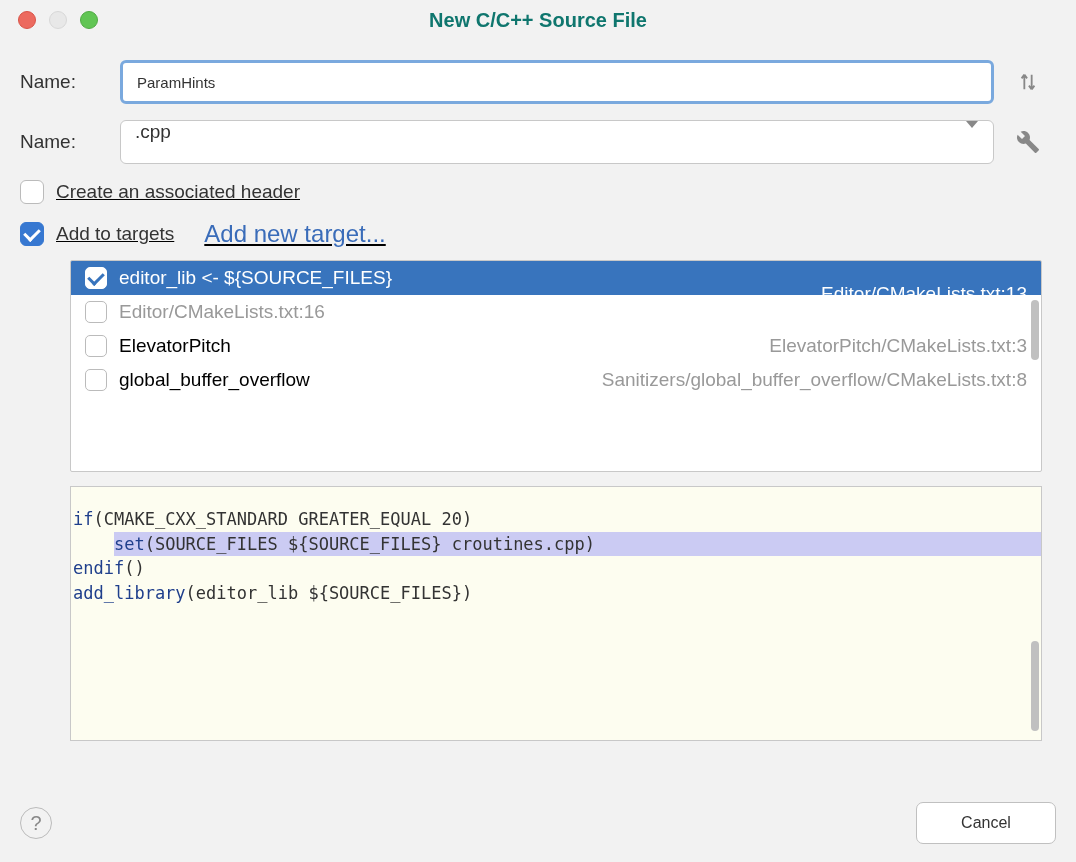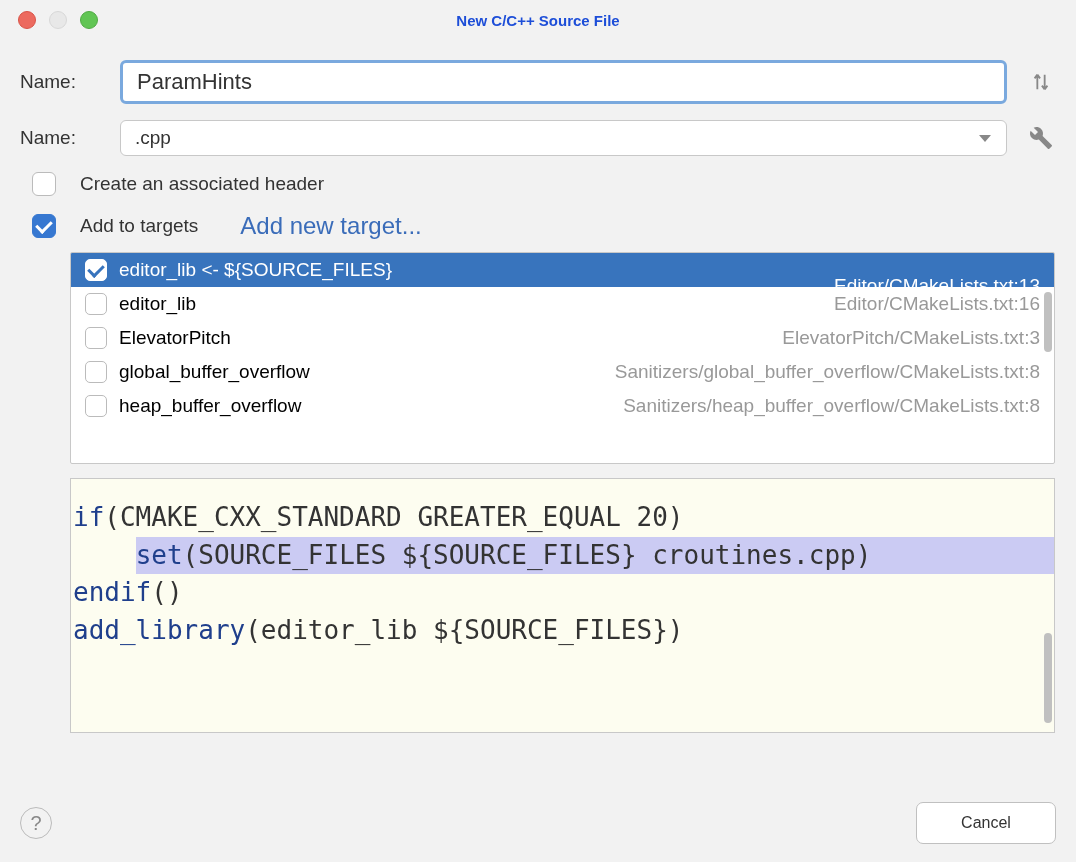--- a/index.html
+++ b/index.html
@@ -37,63 +37,63 @@
       width: 18px;
       height: 18px;
       border-radius: 50%;
     }
     .tl-red { background: #ec6a5f; border: 1px solid #d95448; }
     .tl-yellow { background: #e8e8e8; border: 1px solid #d8d8d8; }
     .tl-green { background: #61c554; border: 1px solid #51ab45; }
     .title {
       flex: 1;
       text-align: center;
-      font-size: 15px;
+      font-size: 20px;
       font-weight: 600;
-      color: #1d4ed8;
+      color: #0f766e;
     }
     .content {
       flex: 1;
-      padding: 20px 21px 10px 20px;
+      padding: 20px 34px 10px 20px;
       display: flex;
       flex-direction: column;
       gap: 16px;
     }
     .form-row {
       display: flex;
       align-items: center;
       gap: 20px;
     }
     .form-label {
       width: 80px;
       font-size: 19px;
       color: #333;
     }
     .text-input {
       flex: 1;
       height: 44px;
       border: 1px solid #b0b0b0;
       border-radius: 6px;
       padding: 0 14px;
-      font-size: 22px;
+      font-size: 15px;
       color: #333;
       background: #fff;
     }
     .text-input.focused {
       border: 3px solid #7aa9de;
       outline: none;
     }
     .select-box {
       flex: 1;
-      height: 36px;
+      height: 44px;
       border: 1px solid #c8c8c8;
       border-radius: 6px;
       background: #fff;
       display: flex;
-      align-items: center;
+      align-items: flex-start;
       padding: 0 14px;
       font-size: 19px;
       color: #333;
       cursor: pointer;
       position: relative;
     }
     .select-arrow {
       position: absolute;
       right: 15px;
       width: 0;
@@ -106,22 +106,23 @@
       width: 28px;
       height: 28px;
       display: flex;
       align-items: center;
       justify-content: center;
       color: #777;
     }
     .checkbox-row {
       display: flex;
       align-items: center;
-      gap: 24px;
-      margin-left: 12px;
+      gap: 12px;
+      margin-left: 0;
+      text-decoration: underline;
     }
     .checkbox {
       width: 24px;
       height: 24px;
       border: 1px solid #bbb;
       border-radius: 6px;
       background: #fff;
       display: flex;
       align-items: center;
       justify-content: center;
@@ -204,21 +205,21 @@
       background: #c0c0c0;
       border-radius: 4px;
     }
     .code-preview {
       margin-left: 50px;
       border: 1px solid #c8c8c8;
       background: #fdfdf0;
       height: 255px;
       padding: 20px 0 0 0;
       font-family: "Menlo", "Monaco", monospace;
-      font-size: 26px;
+      font-size: 17px;
       line-height: 1.45;
       color: #333;
       overflow: hidden;
       position: relative;
     }
     .code-line {
       padding: 0 2px;
       white-space: pre;
     }
     .kw { color: #1f3f8c; }
@@ -332,38 +333,32 @@
 
     <div class="scroll-wrap targets-block">
       <div class="target-list">
         <div class="target-row selected">
           <div class="checkbox checked"></div>
           <span class="target-name">editor_lib &lt;- ${SOURCE_FILES}</span>
           <span class="target-path">Editor/CMakeLists.txt:13</span>
         </div>
         <div class="target-row">
           <div class="checkbox"></div>
-          <span class="target-name">editor_lib</span>
           <span class="target-path">Editor/CMakeLists.txt:16</span>
         </div>
         <div class="target-row">
           <div class="checkbox"></div>
           <span class="target-name">ElevatorPitch</span>
           <span class="target-path">ElevatorPitch/CMakeLists.txt:3</span>
         </div>
         <div class="target-row">
           <div class="checkbox"></div>
           <span class="target-name">global_buffer_overflow</span>
           <span class="target-path">Sanitizers/global_buffer_overflow/CMakeLists.txt:8</span>
         </div>
-        <div class="target-row">
-          <div class="checkbox"></div>
-          <span class="target-name">heap_buffer_overflow</span>
-          <span class="target-path">Sanitizers/heap_buffer_overflow/CMakeLists.txt:8</span>
-        </div>
       </div>
       <div class="list-scrollbar"></div>
     </div>
 
     <div class="scroll-wrap code-block">
       <div class="code-preview">
 <div class="code-line"><span class="kw">if</span><span>(CMAKE_CXX_STANDARD GREATER_EQUAL 20)</span></div>
 <div class="code-line">    <span class="highlight-line"><span class="fn">set</span><span>(SOURCE_FILES ${SOURCE_FILES} croutines.cpp)</span></span></div>
 <div class="code-line"><span class="kw">endif</span><span>()</span></div>
 <div class="code-line"></div>

